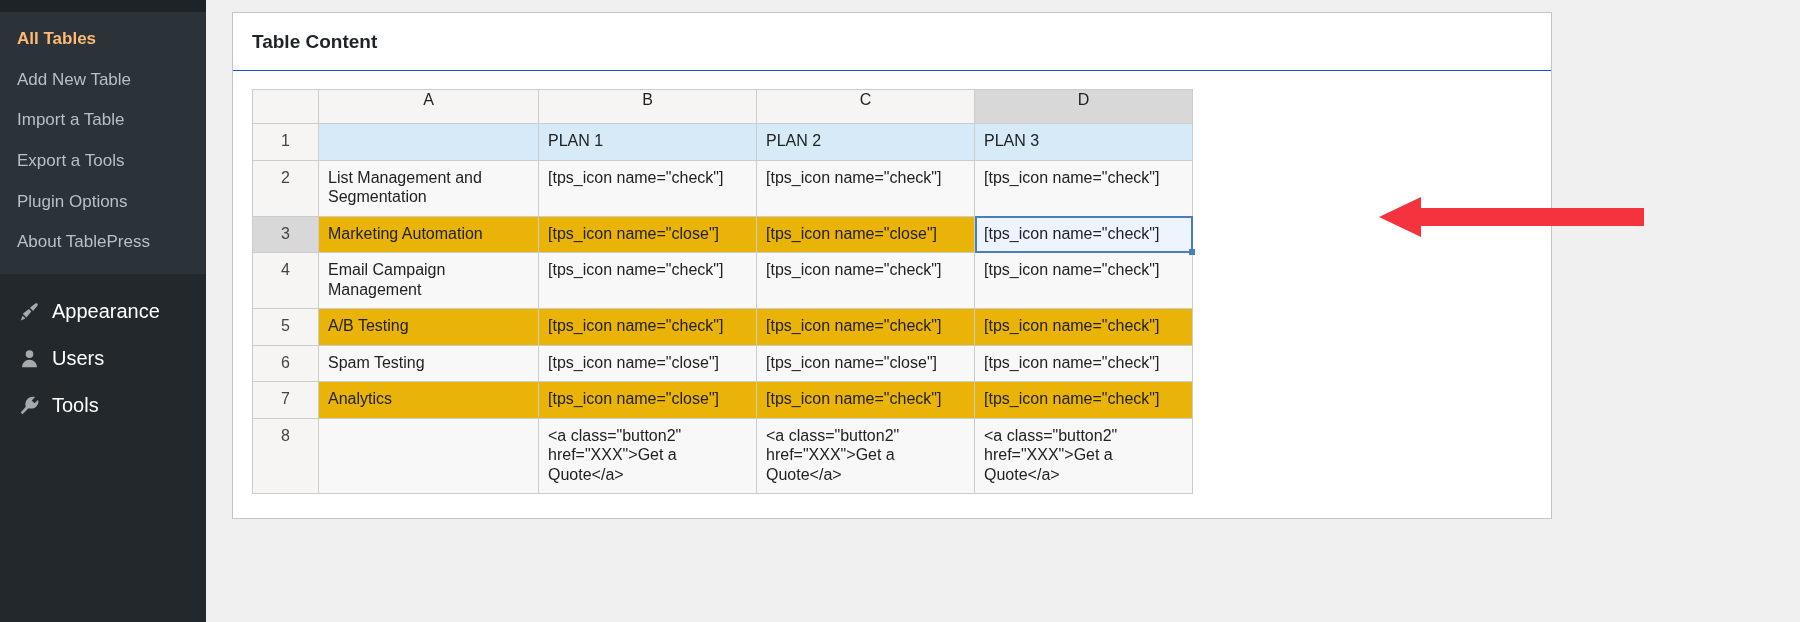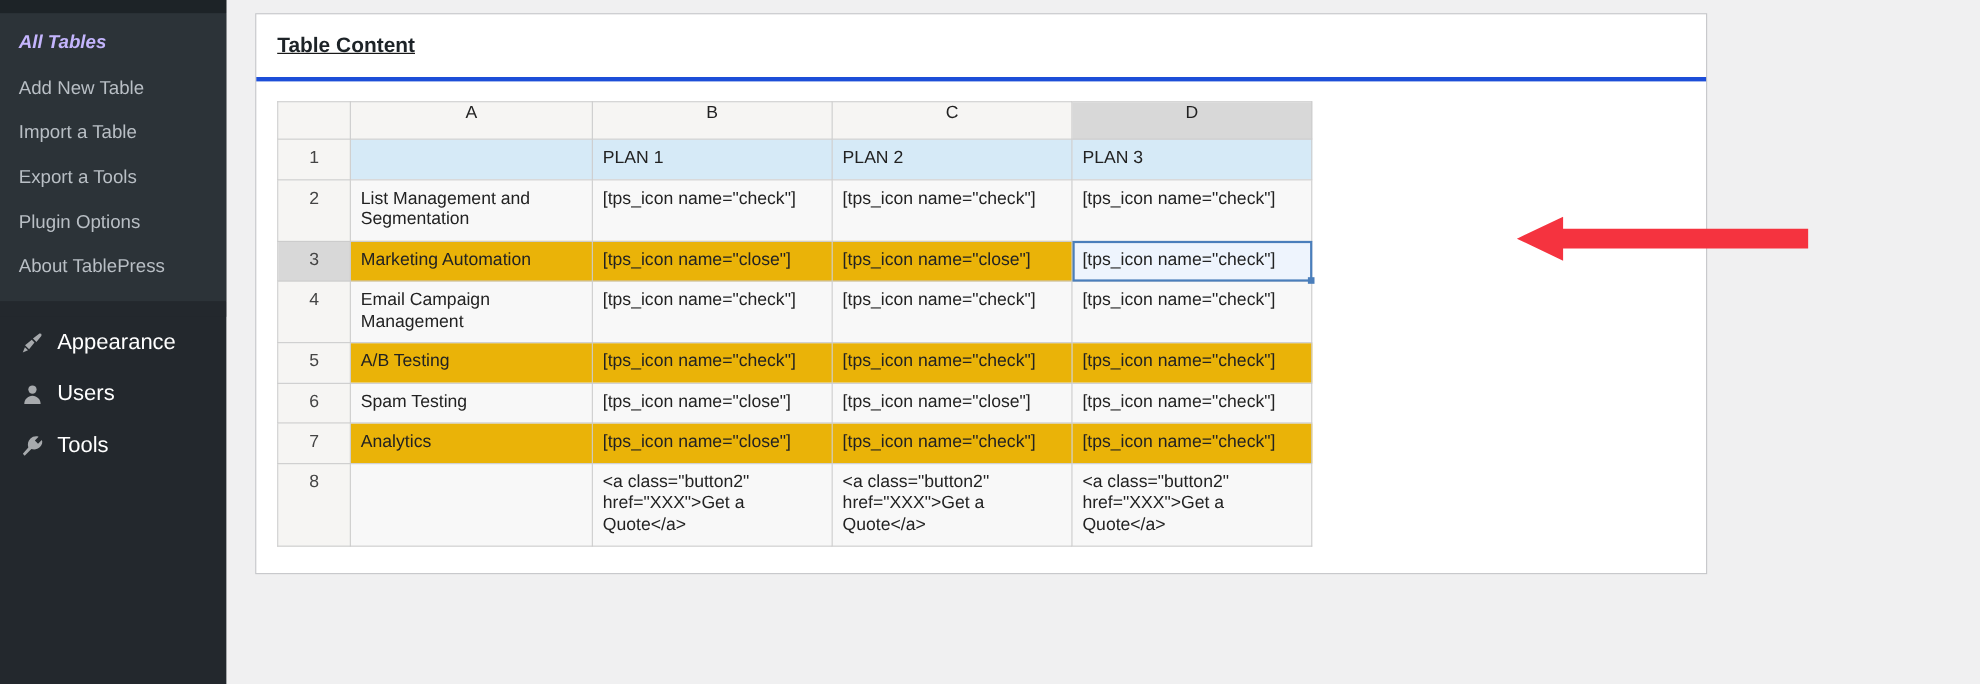--- a/index.html
+++ b/index.html
@@ -40,21 +40,21 @@
     border-right: 10px solid #f0f0f1;
   }
   .sb-submenu { background: #2c3338; padding: 7px 0 11px 0; }
   .sb-sub-item {
     padding: 8px 0 8px 17px;
     font-size: 17px;
     color: #b9bfc5;
     line-height: 1.45;
     cursor: pointer;
   }
-  .sb-sub-item.current { color: #c4b5fd; font-weight: 700; font-style: italic; }
+  .sb-sub-item.current { color: #fdba74; font-weight: 700; }
   .sb-gap { height: 14px; background: #23282d; }
   .sb-item {
     display:flex; align-items:center;
     padding: 12px 0 12px 14px;
     font-size: 20px; color: #ffffff;
     cursor: pointer;
   }
   .sb-item .sb-ico {
     width: 30px; flex: 0 0 30px;
     display:flex; align-items:center; justify-content:center;
@@ -69,22 +69,21 @@
     padding: 12px 0 0 26px;
   }
   .panel {
     background: #fff;
     border: 1px solid #c3c4c7;
     width: 1320px;
     margin-top: 0px;
   }
   .panel-header {
     padding: 18px 0 17px 19px;
-    border-bottom: 4px solid #1d4ed8;
-    text-decoration: underline;
+    border-bottom: 1px solid #1d4ed8;
   }
   .panel-title {
     font-size: 19px; font-weight: 700; color: #1d2327;
   }
   .panel-body { padding: 18px 0 24px 19px; }
 
   
   table.sheet {
     border-collapse: collapse;
     table-layout: fixed;

